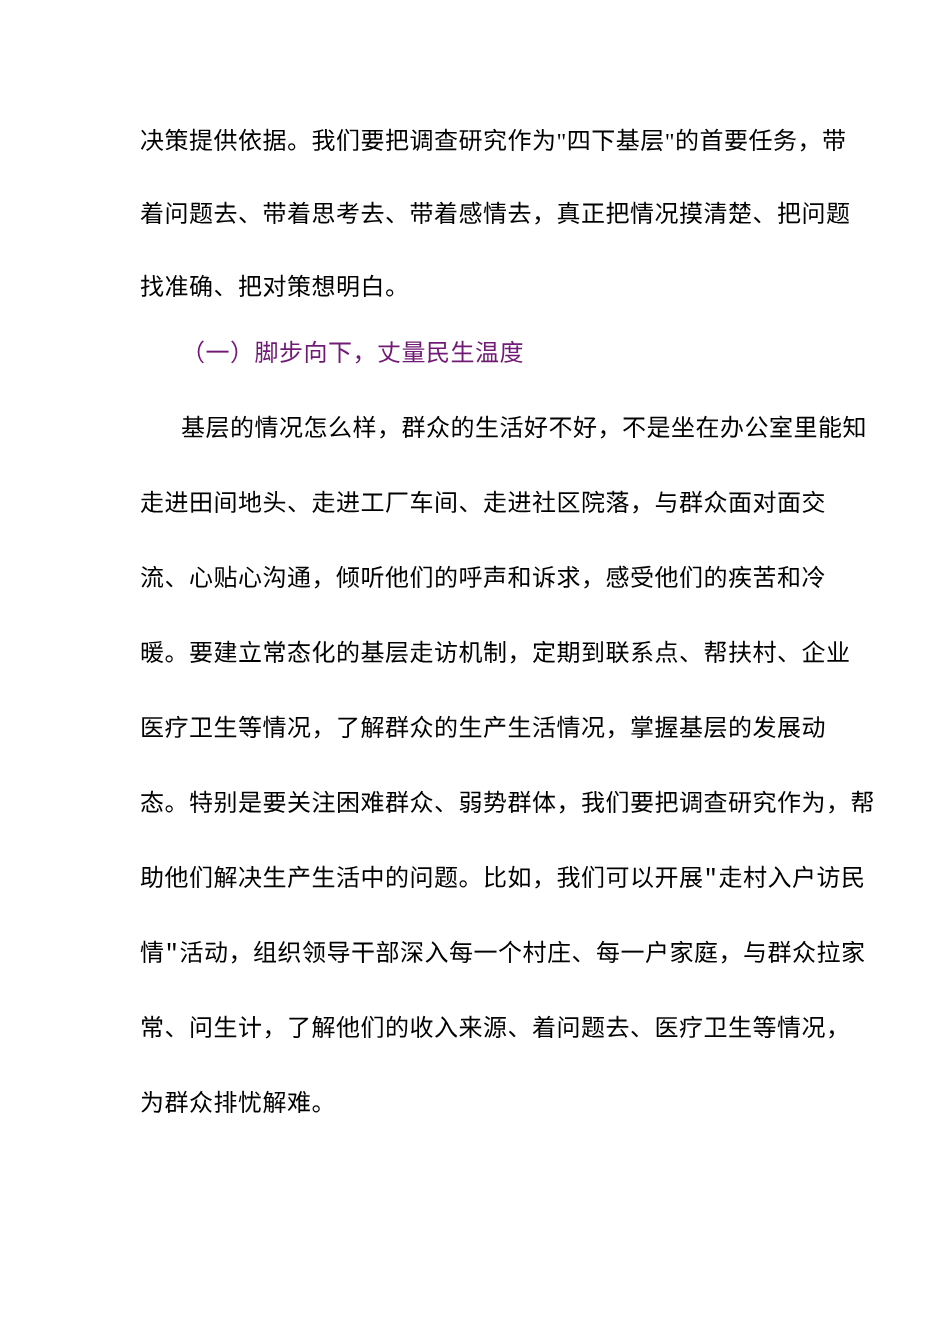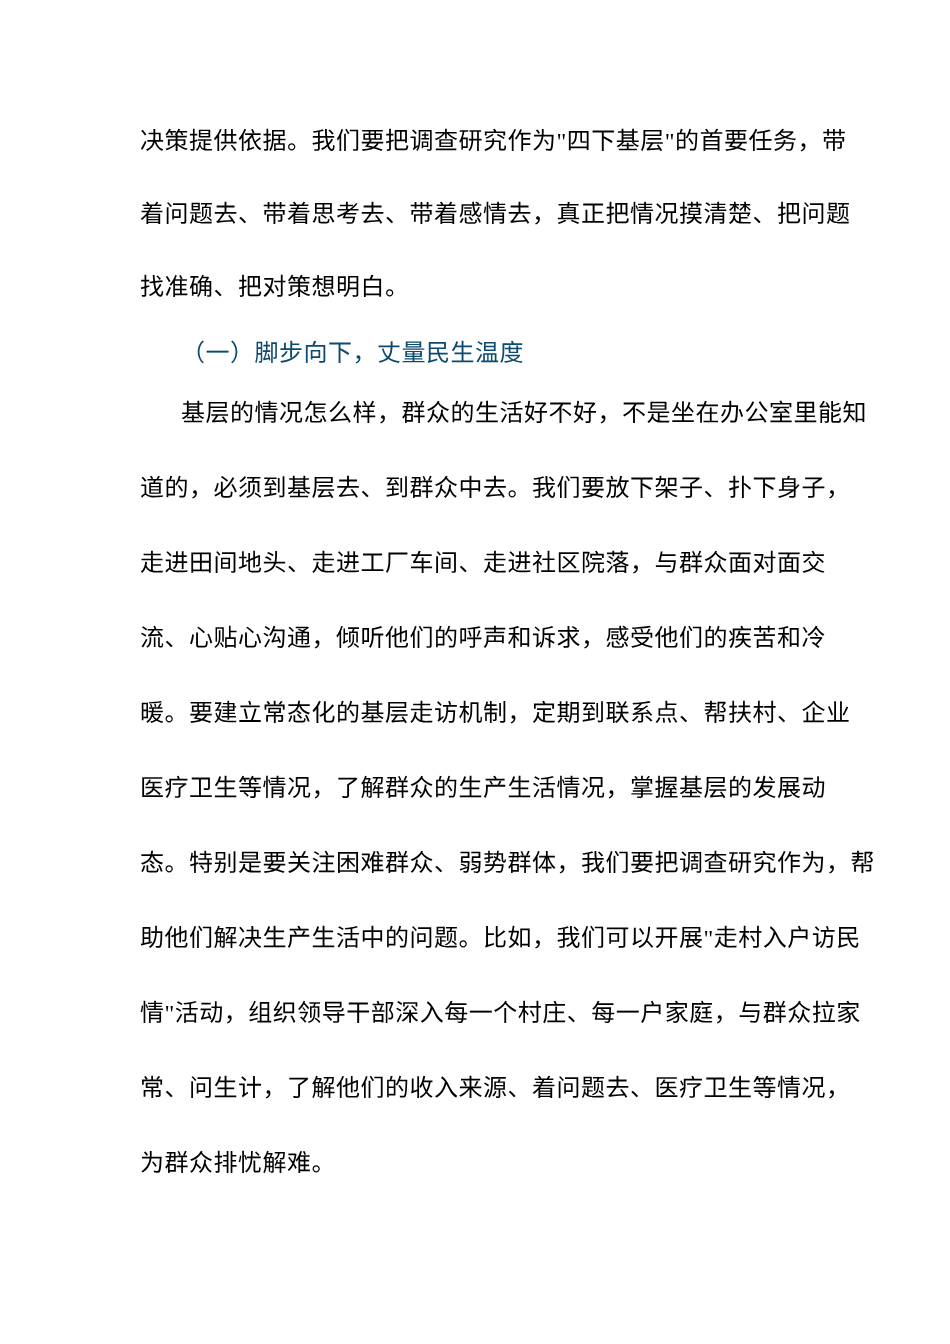--- a/index.html
+++ b/index.html
@@ -42,48 +42,48 @@
   }
   .section-heading {
     top: 317px;
   }
   .section-heading .line {
     height: 73px;
     line-height: 73px;
     text-indent: 41px;
   }
   .para-body {
-    top: 376px;
+    top: 392px;
+    font-family: Liberation Mono, monospace;
   }
   .para-body .line {
     height: 75px;
     line-height: 75px;
   }
   .para-body .line.indent {
     text-indent: 41px;
   }
 </style>
 </head>
 <body style="background: rgb(255, 255, 255);">
 
 <div class="doc-page">
 
   <div class="para para-continuation" style="color: rgb(0, 0, 0);">
     <span class="line">决策提供依据。我们要把调查研究作为"四下基层"的首要任务，带</span>
     <span class="line">着问题去、带着思考去、带着感情去，真正把情况摸清楚、把问题</span>
     <span class="line">找准确、把对策想明白。</span>
   </div>
 
-  <div class="para section-heading" style="color: #0c4a6e;">
+  <div class="para section-heading" style="color: #701a75;">
     <span class="line">（一）脚步向下，丈量民生温度</span>
   </div>
 
   <div class="para para-body" style="color: rgb(0, 0, 0);">
     <span class="line indent">基层的情况怎么样，群众的生活好不好，不是坐在办公室里能知</span>
-    <span class="line">道的，必须到基层去、到群众中去。我们要放下架子、扑下身子，</span>
     <span class="line">走进田间地头、走进工厂车间、走进社区院落，与群众面对面交</span>
     <span class="line">流、心贴心沟通，倾听他们的呼声和诉求，感受他们的疾苦和冷</span>
     <span class="line">暖。要建立常态化的基层走访机制，定期到联系点、帮扶村、企业</span>
     <span class="line">医疗卫生等情况，了解群众的生产生活情况，掌握基层的发展动</span>
     <span class="line">态。特别是要关注困难群众、弱势群体，我们要把调查研究作为，帮</span>
     <span class="line">助他们解决生产生活中的问题。比如，我们可以开展"走村入户访民</span>
     <span class="line">情"活动，组织领导干部深入每一个村庄、每一户家庭，与群众拉家</span>
     <span class="line">常、问生计，了解他们的收入来源、着问题去、医疗卫生等情况，</span>
     <span class="line">为群众排忧解难。</span>
   </div>

